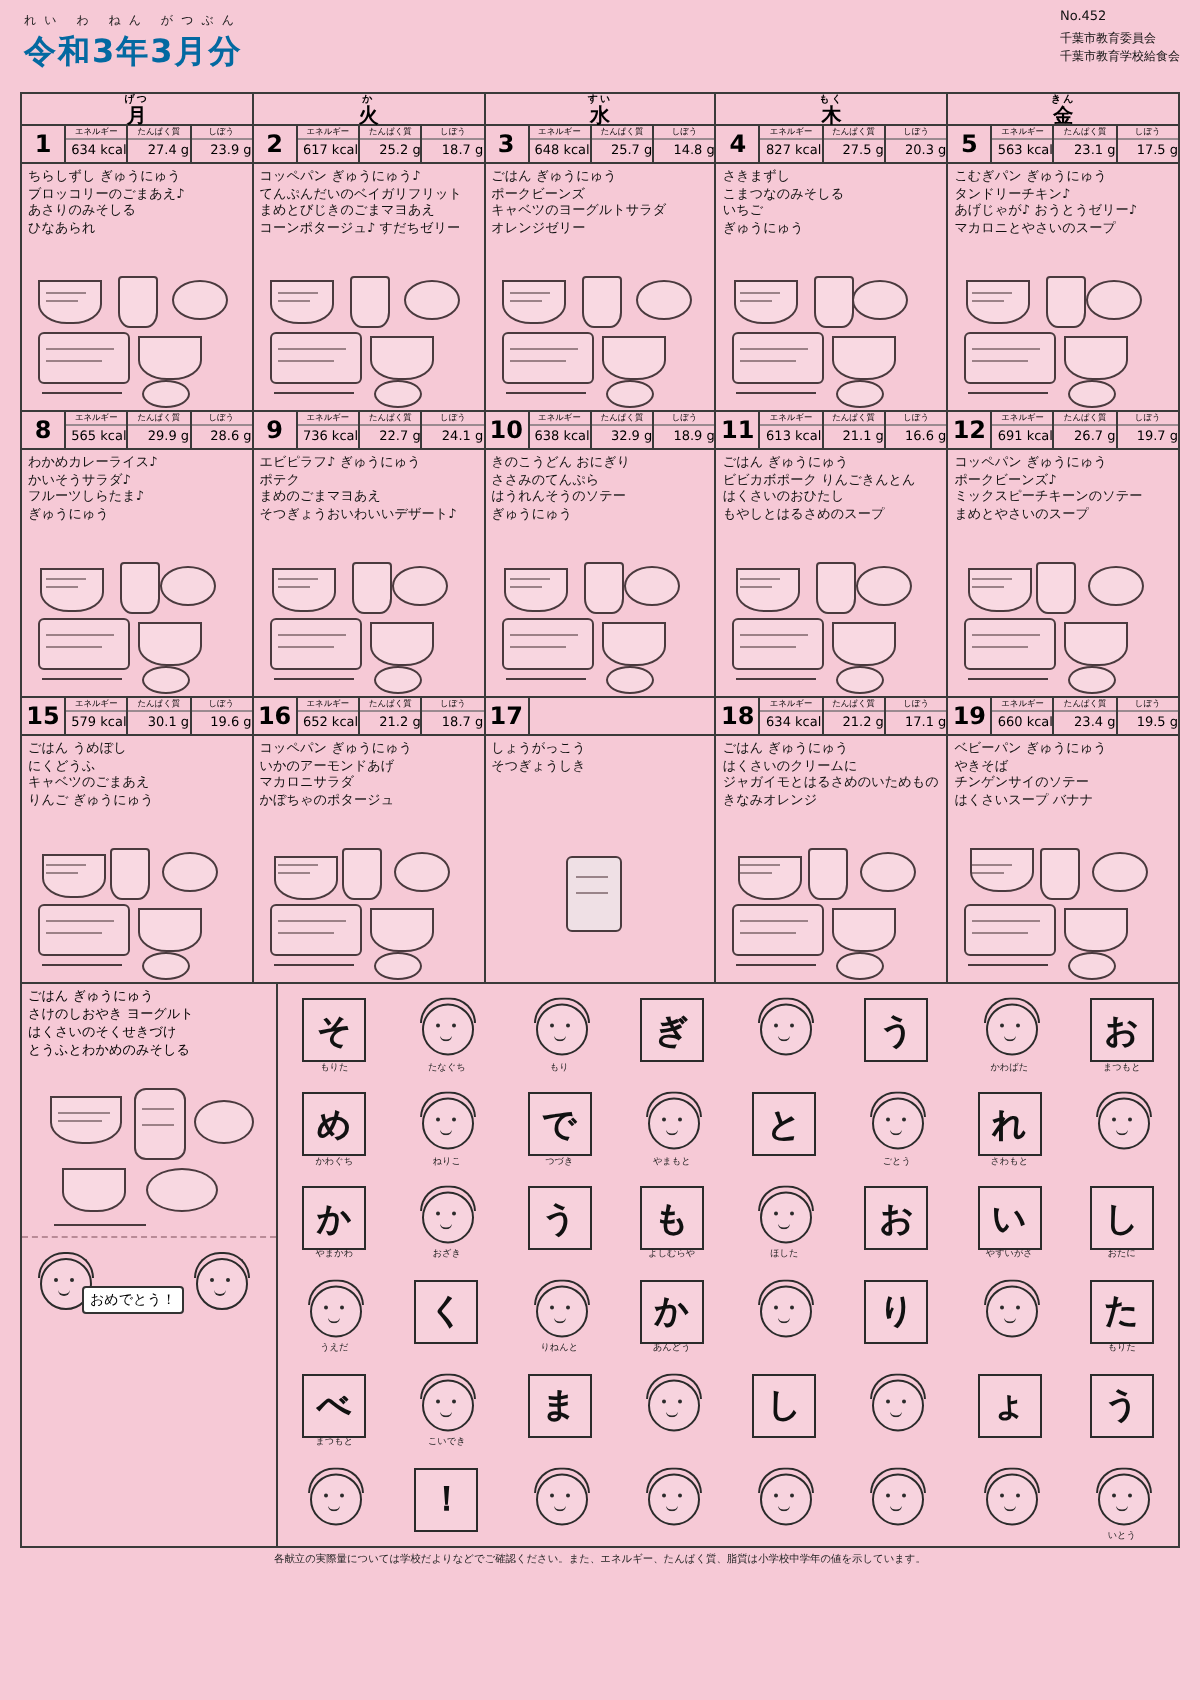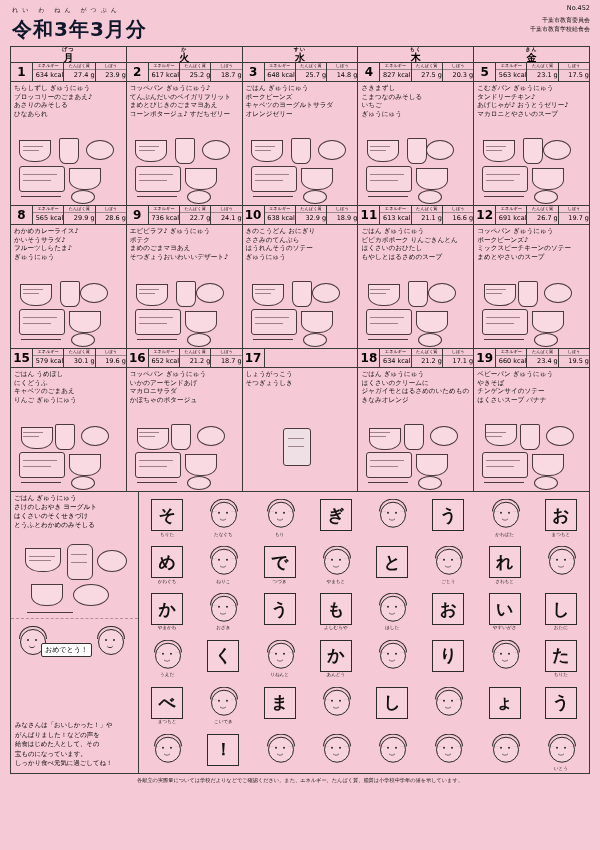--- a/index.html
+++ b/index.html
@@ -35,24 +35,24 @@
     left: 12px;
     top: 6px;
     width: 150px;
   }
   .hdr-ruby {
     font-size: 6px;
     letter-spacing: 4px;
     color: #1a1a1a;
   }
   .hdr-date {
-    font-size: 20px;
+    font-size: 16px;
     font-weight: bold;
     letter-spacing: 1px;
-    color: #0f172a;
+    color: #0369a1;
     margin-top: 1px;
   }
   .hdr-center {
     position: absolute;
     left: 0;
     right: 0;
     top: 4px;
     text-align: center;
   }
   .hdr-title-ruby {
@@ -64,21 +64,21 @@
     font-size: 19px;
     font-weight: bold;
     letter-spacing: 2px;
     color: #111;
     margin-top: 2px;
   }
   .hdr-right {
     position: absolute;
     right: 10px;
     top: 4px;
-    text-align: right;
+    text-align: left;
     font-size: 6px;
     line-height: 1.5;
     color: #111;
   }
   .hdr-no {
     font-size: 6.5px;
     margin-bottom: 1px;
   }
 
   
@@ -1026,25 +1026,20 @@
         </div>
         <div class="face" style="left:84px;top:6px;transform:none;">
           <div class="hair"></div>
             <div class="head"></div>
           <div class="eye l"></div>
             <div class="eye r"></div>
             <div class="mouth"></div>
         </div>
         <div class="omedeto">おめでとう！</div>
       </div>
-      <div class="bl-msg" style="white-space:pre-line;">みなさんは「おいしかった！」や
-がんばりました！などの声を
-給食はじめた人として、その
-宝ものになっています。
-しっかり食べ元気に過ごしてね！</div>
     </div>
 
     <div class="bottom-right">
       <div class="grid-msg" id="grid-msg">
           <div class="gcell">
             <div class="gbox">そ</div>
             <div class="gname">もりた</div>
           </div>
           <div class="gcell">
             <div class="face">

